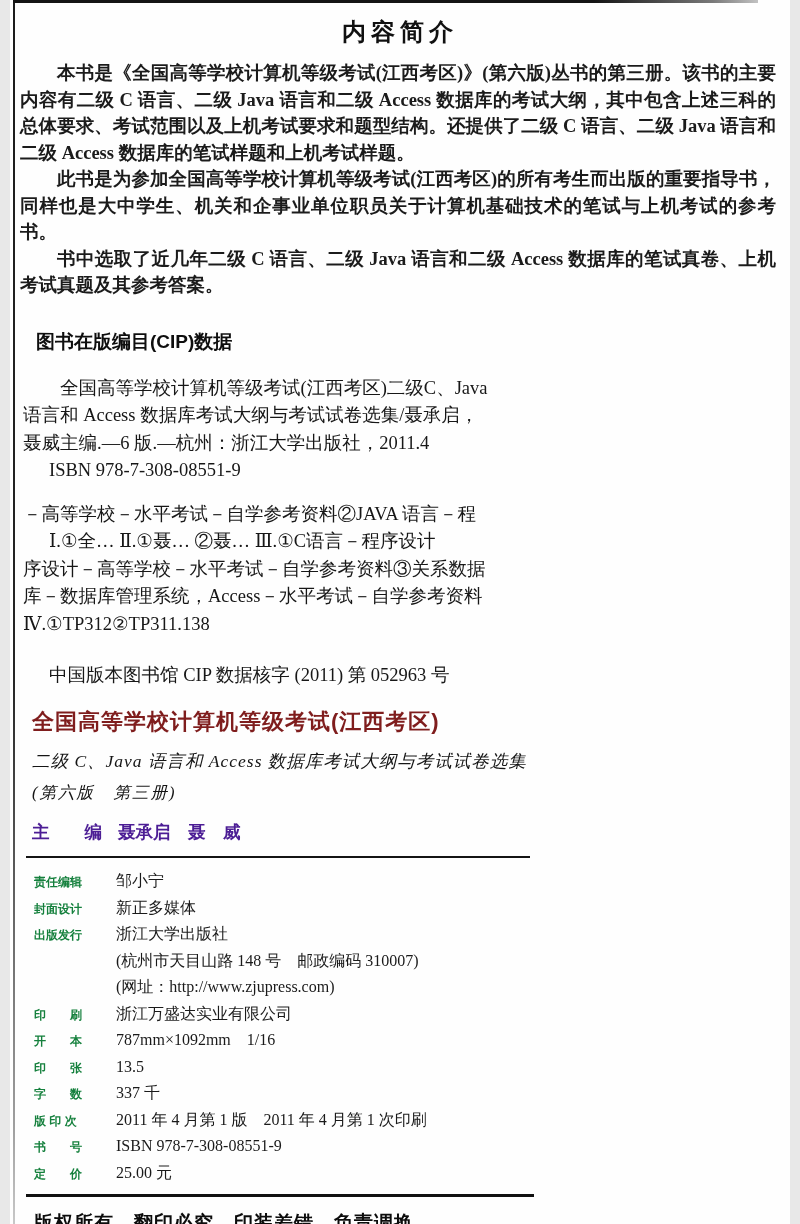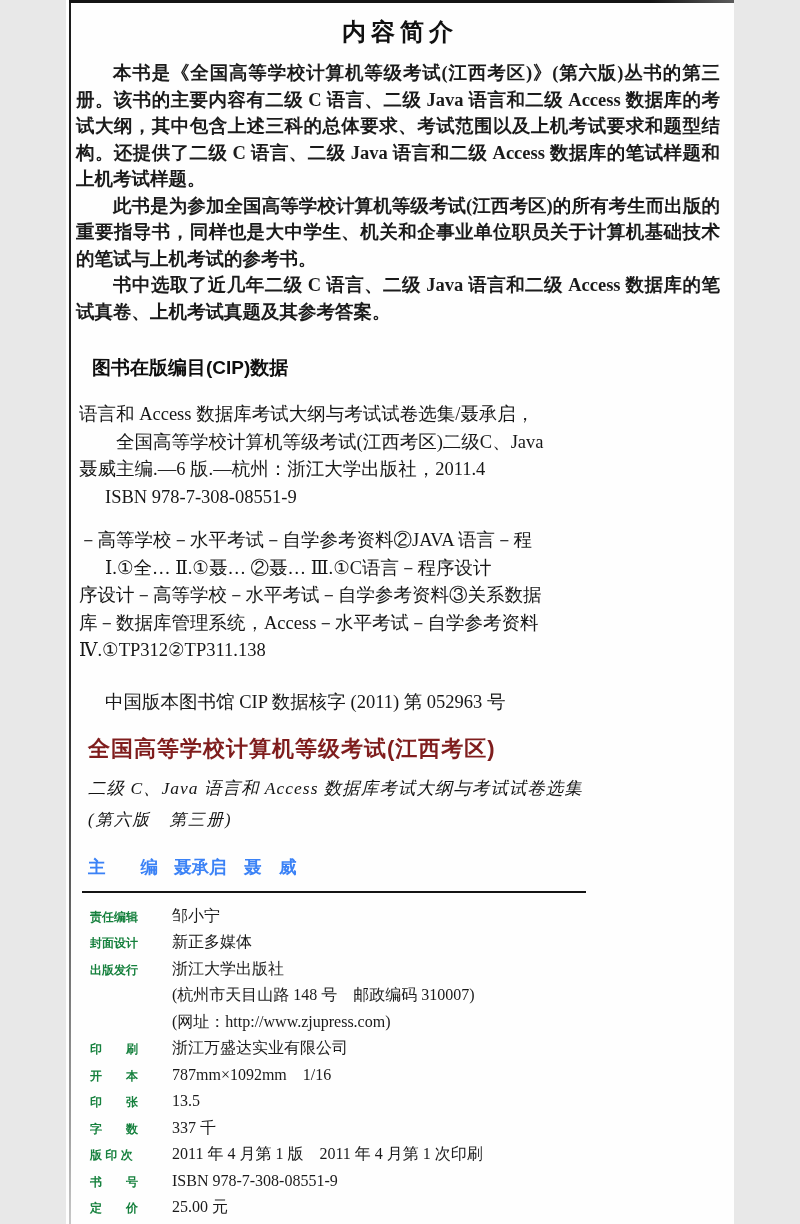--- a/index.html
+++ b/index.html
@@ -1,17 +1,17 @@
 <!DOCTYPE html>
 <html><head>
 <meta charset="utf-8">
 <style>
   html,body{margin:0;padding:0;background:#e8e8e8;}
   .page{
-    position:relative;width:668px;height:1224px;margin:0 auto;
+    position:relative;width:780px;height:1224px;margin:0 auto;
     background:#fefefe;overflow:hidden;color:#161616;
     font-family:"Liberation Serif","DejaVu Serif",serif;
   }
   
   .edge-left{position:absolute;left:3px;top:0;width:2px;height:1224px;
     background:linear-gradient(to bottom,#1c1c1c 0%,#242424 55%,#9f9f9f 92%,#c8c8c8 100%);}
   .edge-top{position:absolute;left:3px;top:0;height:3px;width:745px;
     background:linear-gradient(to right,#141414 78%,#7a7a7a 94%,#c2c2c2 100%);}
   .edge-right{position:absolute;left:789px;top:0;width:1px;height:640px;background:#c6c6c6;}
 
@@ -40,21 +40,21 @@
 
   .book-block{margin:18px 0 0 22px;}
   .book-title{
     font-size:22px;letter-spacing:1px;color:#7f1d1d;
     font-family:"Liberation Sans","DejaVu Sans",sans-serif;font-weight:bold;
   }
   .book-subtitle{
     margin-top:12px;font-size:17.5px;letter-spacing:1px;font-style:italic;color:#151515;
   }
   .book-edition{margin-top:9px;font-size:16.5px;font-style:italic;letter-spacing:2px;color:#151515;}
-  .book-editors{margin-top:24px;font-size:17.5px;color:#3b82f6;
+  .book-editors{margin-top:16px;font-size:17.5px;color:#4c1d95;
     font-family:"Liberation Sans","DejaVu Sans",sans-serif;font-weight:bold;}
   .book-editors .ed-label{display:inline-block;min-width:70px;}
   .book-editors .ed-names{margin-left:16px;}
 
   .rule1{margin:12px 0 0 16px;width:504px;height:2px;background:#141414;}
   .rule2{margin:8px 0 0 16px;width:508px;height:3px;background:#101010;}
 
   .colophon{margin:10px 0 0 24px;}
   .c-row{display:flex;align-items:baseline;line-height:26.5px;height:26.5px;}
   .c-label{
@@ -81,22 +81,22 @@
 
   <div class="intro">
     <p>本书是《全国高等学校计算机等级考试(江西考区)》(第六版)丛书的第三册。该书的主要内容有二级 C 语言、二级 Java 语言和二级 Access 数据库的考试大纲，其中包含上述三科的总体要求、考试范围以及上机考试要求和题型结构。还提供了二级 C 语言、二级 Java 语言和二级 Access 数据库的笔试样题和上机考试样题。</p>
     <p>此书是为参加全国高等学校计算机等级考试(江西考区)的所有考生而出版的重要指导书，同样也是大中学生、机关和企事业单位职员关于计算机基础技术的笔试与上机考试的参考书。</p>
     <p>书中选取了近几年二级 C 语言、二级 Java 语言和二级 Access 数据库的笔试真卷、上机考试真题及其参考答案。</p>
   </div>
 
   <h2 class="cip-heading">图书在版编目(CIP)数据</h2>
 
   <div class="cip-record">
+    <div class="line indent2">全国高等学校计算机等级考试(江西考区)二级C、Java</div>
     <div class="line">语言和 Access 数据库考试大纲与考试试卷选集/聂承启，</div>
-    <div class="line indent2">全国高等学校计算机等级考试(江西考区)二级C、Java</div>
     <div class="line">聂威主编.—6 版.—杭州：浙江大学出版社，2011.4</div>
     <div class="line indent1">ISBN 978-7-308-08551-9</div>
   </div>
 
   <div class="cip-class">
     <div class="line">－高等学校－水平考试－自学参考资料②JAVA 语言－程</div>
     <div class="line indent1">Ⅰ.①全… Ⅱ.①聂… ②聂… Ⅲ.①C语言－程序设计</div>
     <div class="line">序设计－高等学校－水平考试－自学参考资料③关系数据</div>
     <div class="line">库－数据库管理系统，Access－水平考试－自学参考资料</div>
     <div class="line">Ⅳ.①TP312②TP311.138</div>

